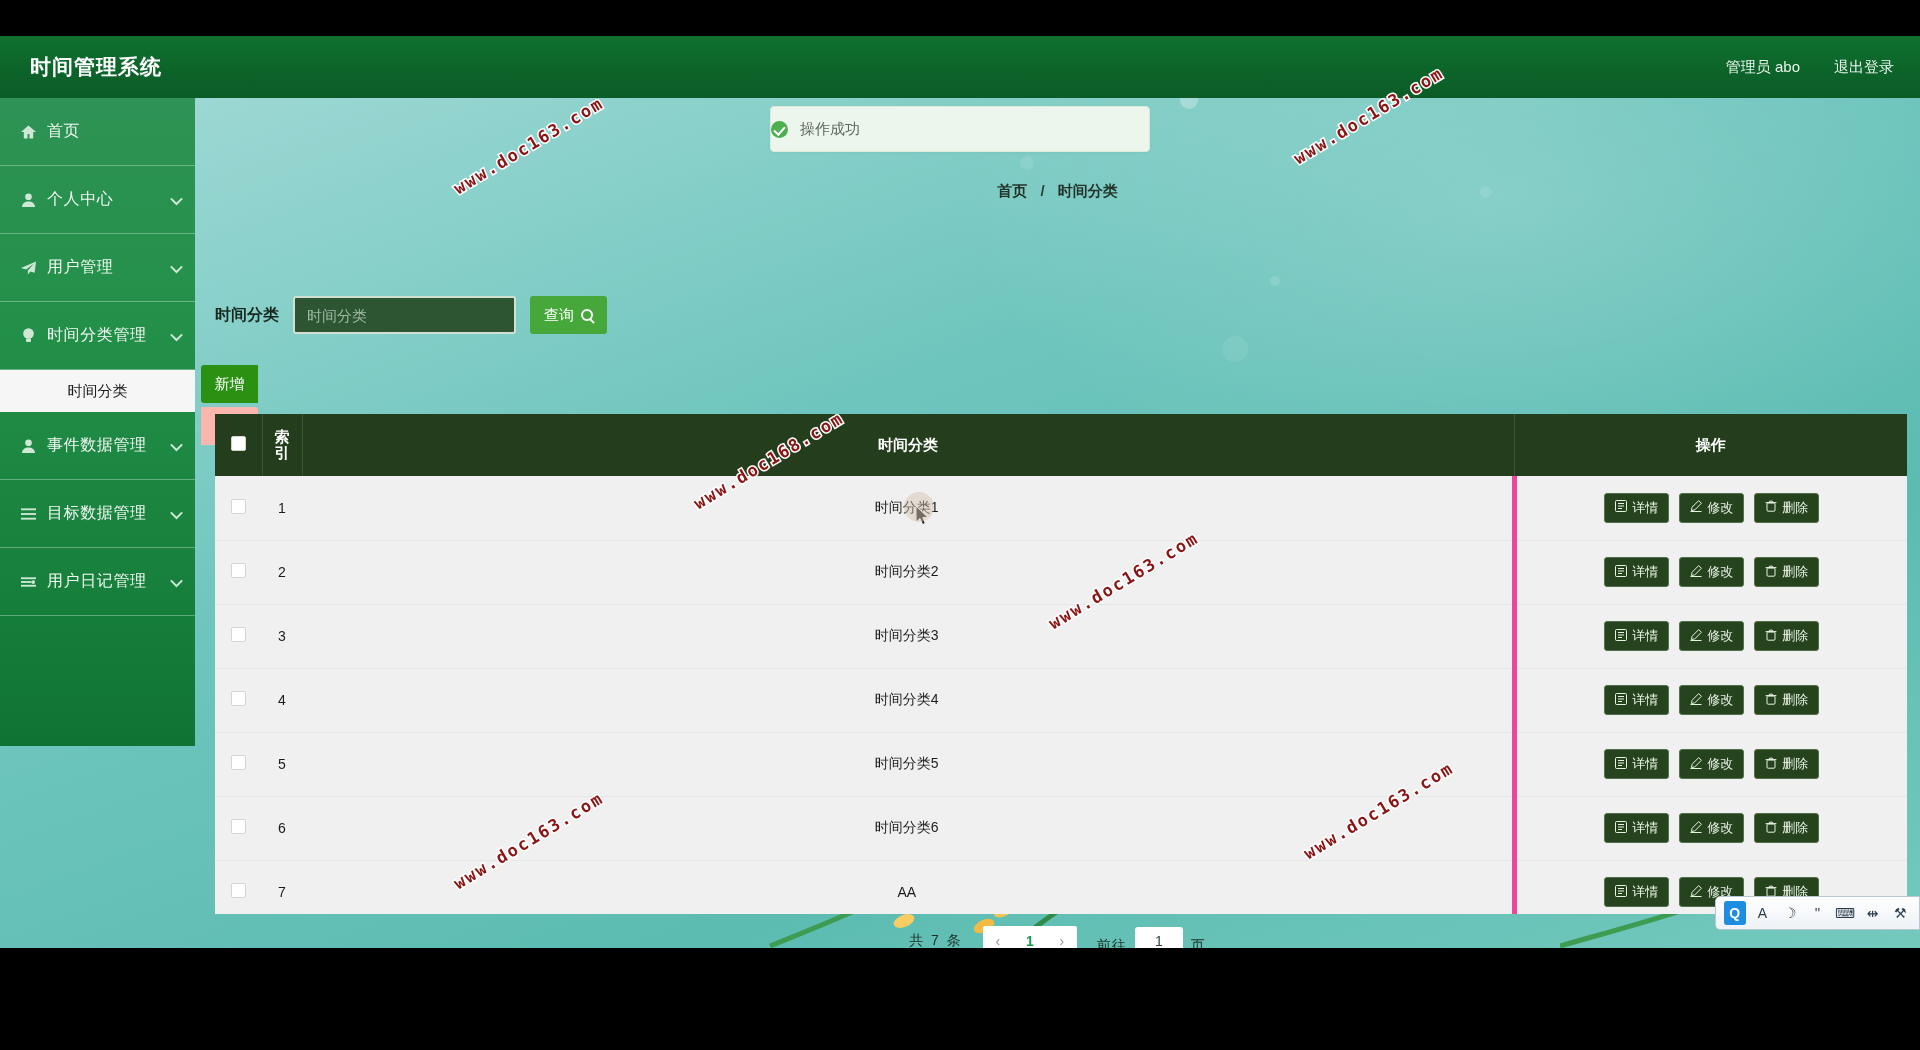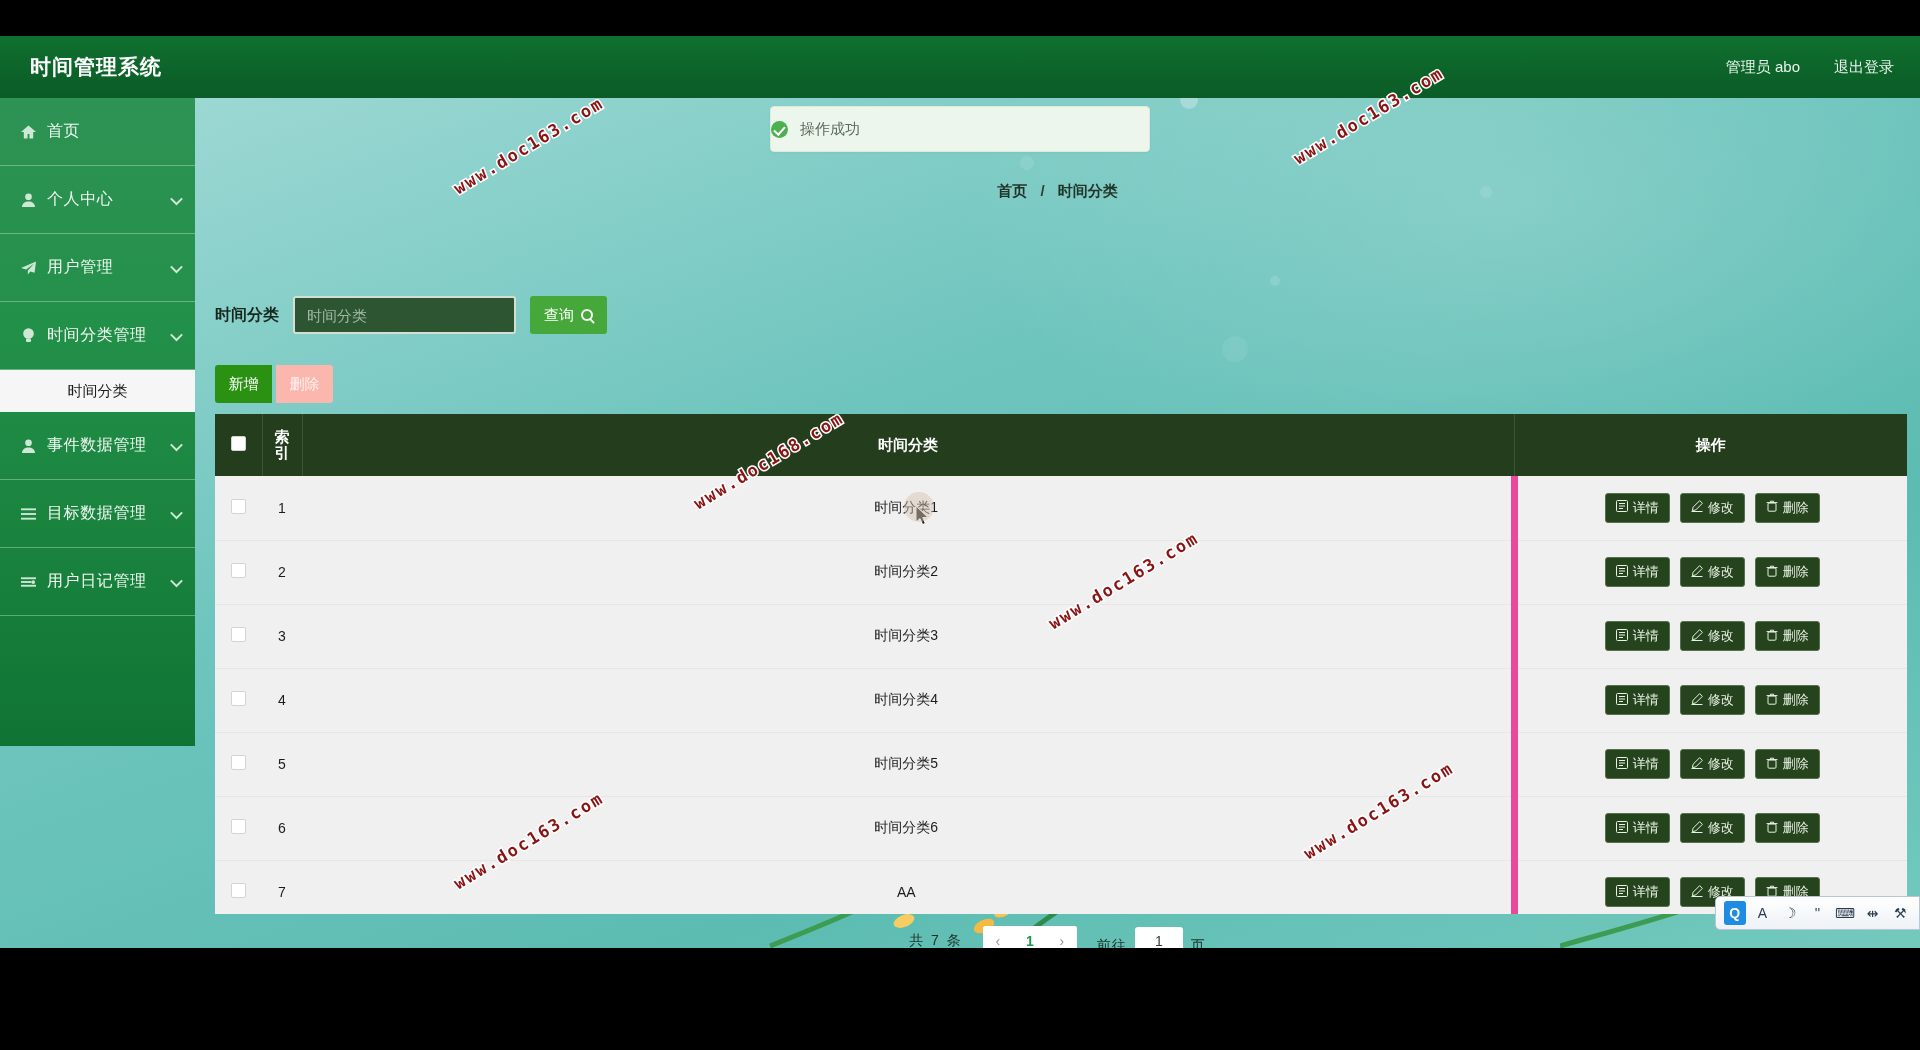--- a/index.html
+++ b/index.html
@@ -145,22 +145,22 @@
     display: flex; align-items: center; justify-content: center; gap: 7px;
     cursor: pointer;
     font-family: "Liberation Sans", sans-serif;
     padding: 0 14px;
   }
   .mag { width: 12px; height: 12px; border: 2px solid #fff; border-radius: 50%; position: relative; display:inline-block;}
   .mag::after { content:""; position:absolute; right:-4px; bottom:-3px; width:6px; height:2px; background:#fff; transform: rotate(45deg); }
 
   
   #toolbar {
-    position: absolute; left: 20px; top: 267px;
-    display: flex; gap: 4px;
+    position: absolute; left: 6px; top: 267px;
+    display: flex; gap: 4px; flex-direction: column;
   }
   #toolbar .tb-btn {
     height: 38px; width: 57px;
     display: flex; align-items: center; justify-content: center;
     font-size: 15px; cursor: pointer; border: none;
     font-family: "Liberation Sans", sans-serif;
   }
   #toolbar .add { background: #2a9113; color: #fff; border-radius: 3px 0 0 3px; }
   #toolbar .del { background: #fbb7ae; color: #fdf1f0; border-radius: 0 3px 3px 0; }
 
@@ -179,21 +179,21 @@
     border-right: 1px solid #3b5432;
   }
   table.grid thead th:last-child { border-right: none; }
   table.grid thead th.idx { line-height: 1.05; }
   table.grid tbody td {
     height: 64px; font-size: 14px; color: #1c1c1c;
     text-align: center; vertical-align: middle;
     border-bottom: 1px solid #e6e6e6;
     background: #f0f0f0;
   }
-  td.cell-ops { border-left: 7px solid #ec4899; }
+  td.cell-ops { border-left: 5px solid #ec4899; }
 
   .cbx {
     width: 15px; height: 15px; background: #fff;
     border: 1px solid #d4d4d4; border-radius: 2px; display: inline-block;
     cursor: pointer;
   }
   .cbx-head { background: #fff; border: 1px solid #cfd8cc; }
 
   .ops { display: flex; gap: 10px; justify-content: center; align-items: center; }
   .op-btn {

